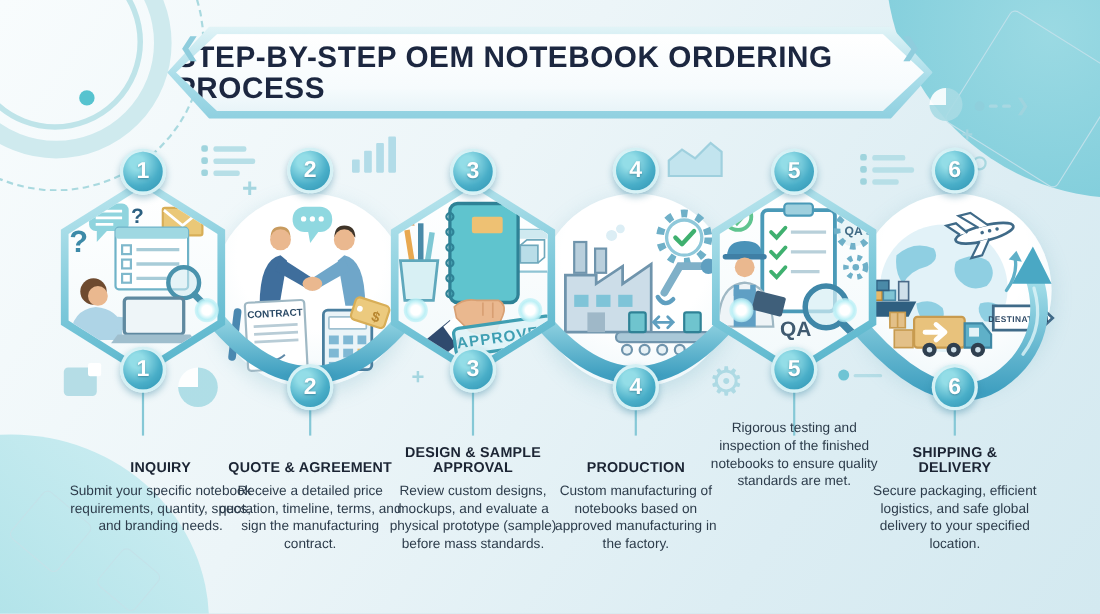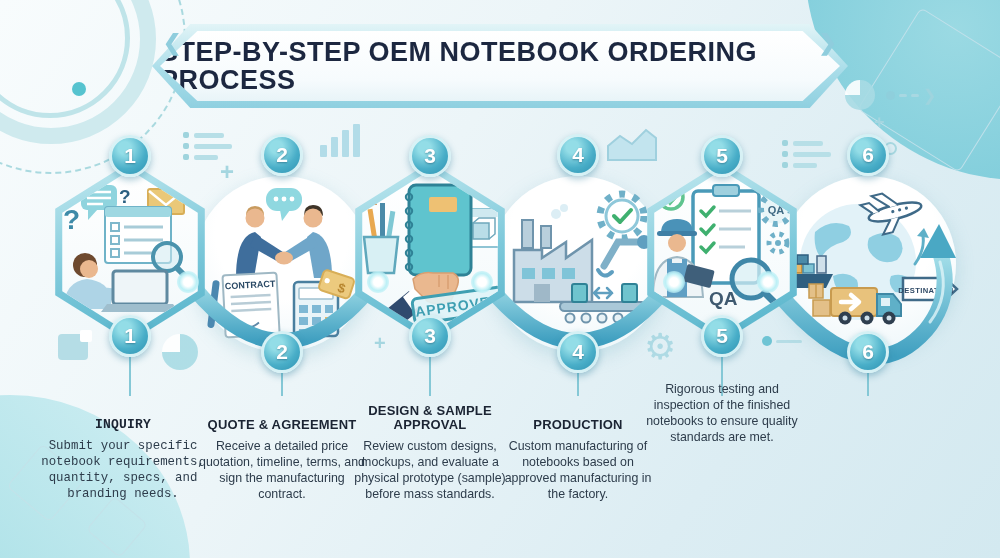--- a/index.html
+++ b/index.html
@@ -489,33 +489,37 @@
   <div class="badge" style="left:557px; top:331px;">
       <span>4</span>
     </div>
   <div class="badge" style="left:701px; top:315px;">
       <span>5</span>
     </div>
   <div class="badge" style="left:847px; top:331px;">
       <span>6</span>
     </div>
 
-  <div class="caption" style="left:38px;font-family:Liberation Mono, monospace;">
+  <div class="caption" style="left:61px;">
     <div class="cap-title">INQUIRY</div>
     <div class="cap-desc">Submit your specific notebook requirements, quantity, specs, and branding needs.</div>
   </div>
   <div class="caption" style="left:197px;">
     <div class="cap-title">QUOTE &amp; AGREEMENT</div>
     <div class="cap-desc">Receive a detailed price quotation, timeline, terms, and sign the manufacturing contract.</div>
   </div>
   <div class="caption" style="left:345px;">
     <div class="cap-title" style="padding:0 22px;">DESIGN &amp; SAMPLE APPROVAL</div>
     <div class="cap-desc">Review custom designs, mockups, and evaluate a physical prototype (sample) before mass standards.</div>
   </div>
   <div class="caption" style="left:493px;">
     <div class="cap-title">PRODUCTION</div>
     <div class="cap-desc" style="padding:0 6px;">Custom manufacturing of notebooks based on approved manufacturing in the factory.</div>
   </div>
   <div class="caption" style="left:637px;">
     <div class="cap-desc">Rigorous testing and inspection of the finished notebooks to ensure quality standards are met.</div>
   </div>
+  <div class="caption" style="left:783px;">
+    <div class="cap-title" style="padding:0 24px;">SHIPPING &amp; DELIVERY</div>
+    <div class="cap-desc">Secure packaging, efficient logistics, and safe global delivery to your specified location.</div>
+  </div>
 
 </div>
 
 </body></html>

